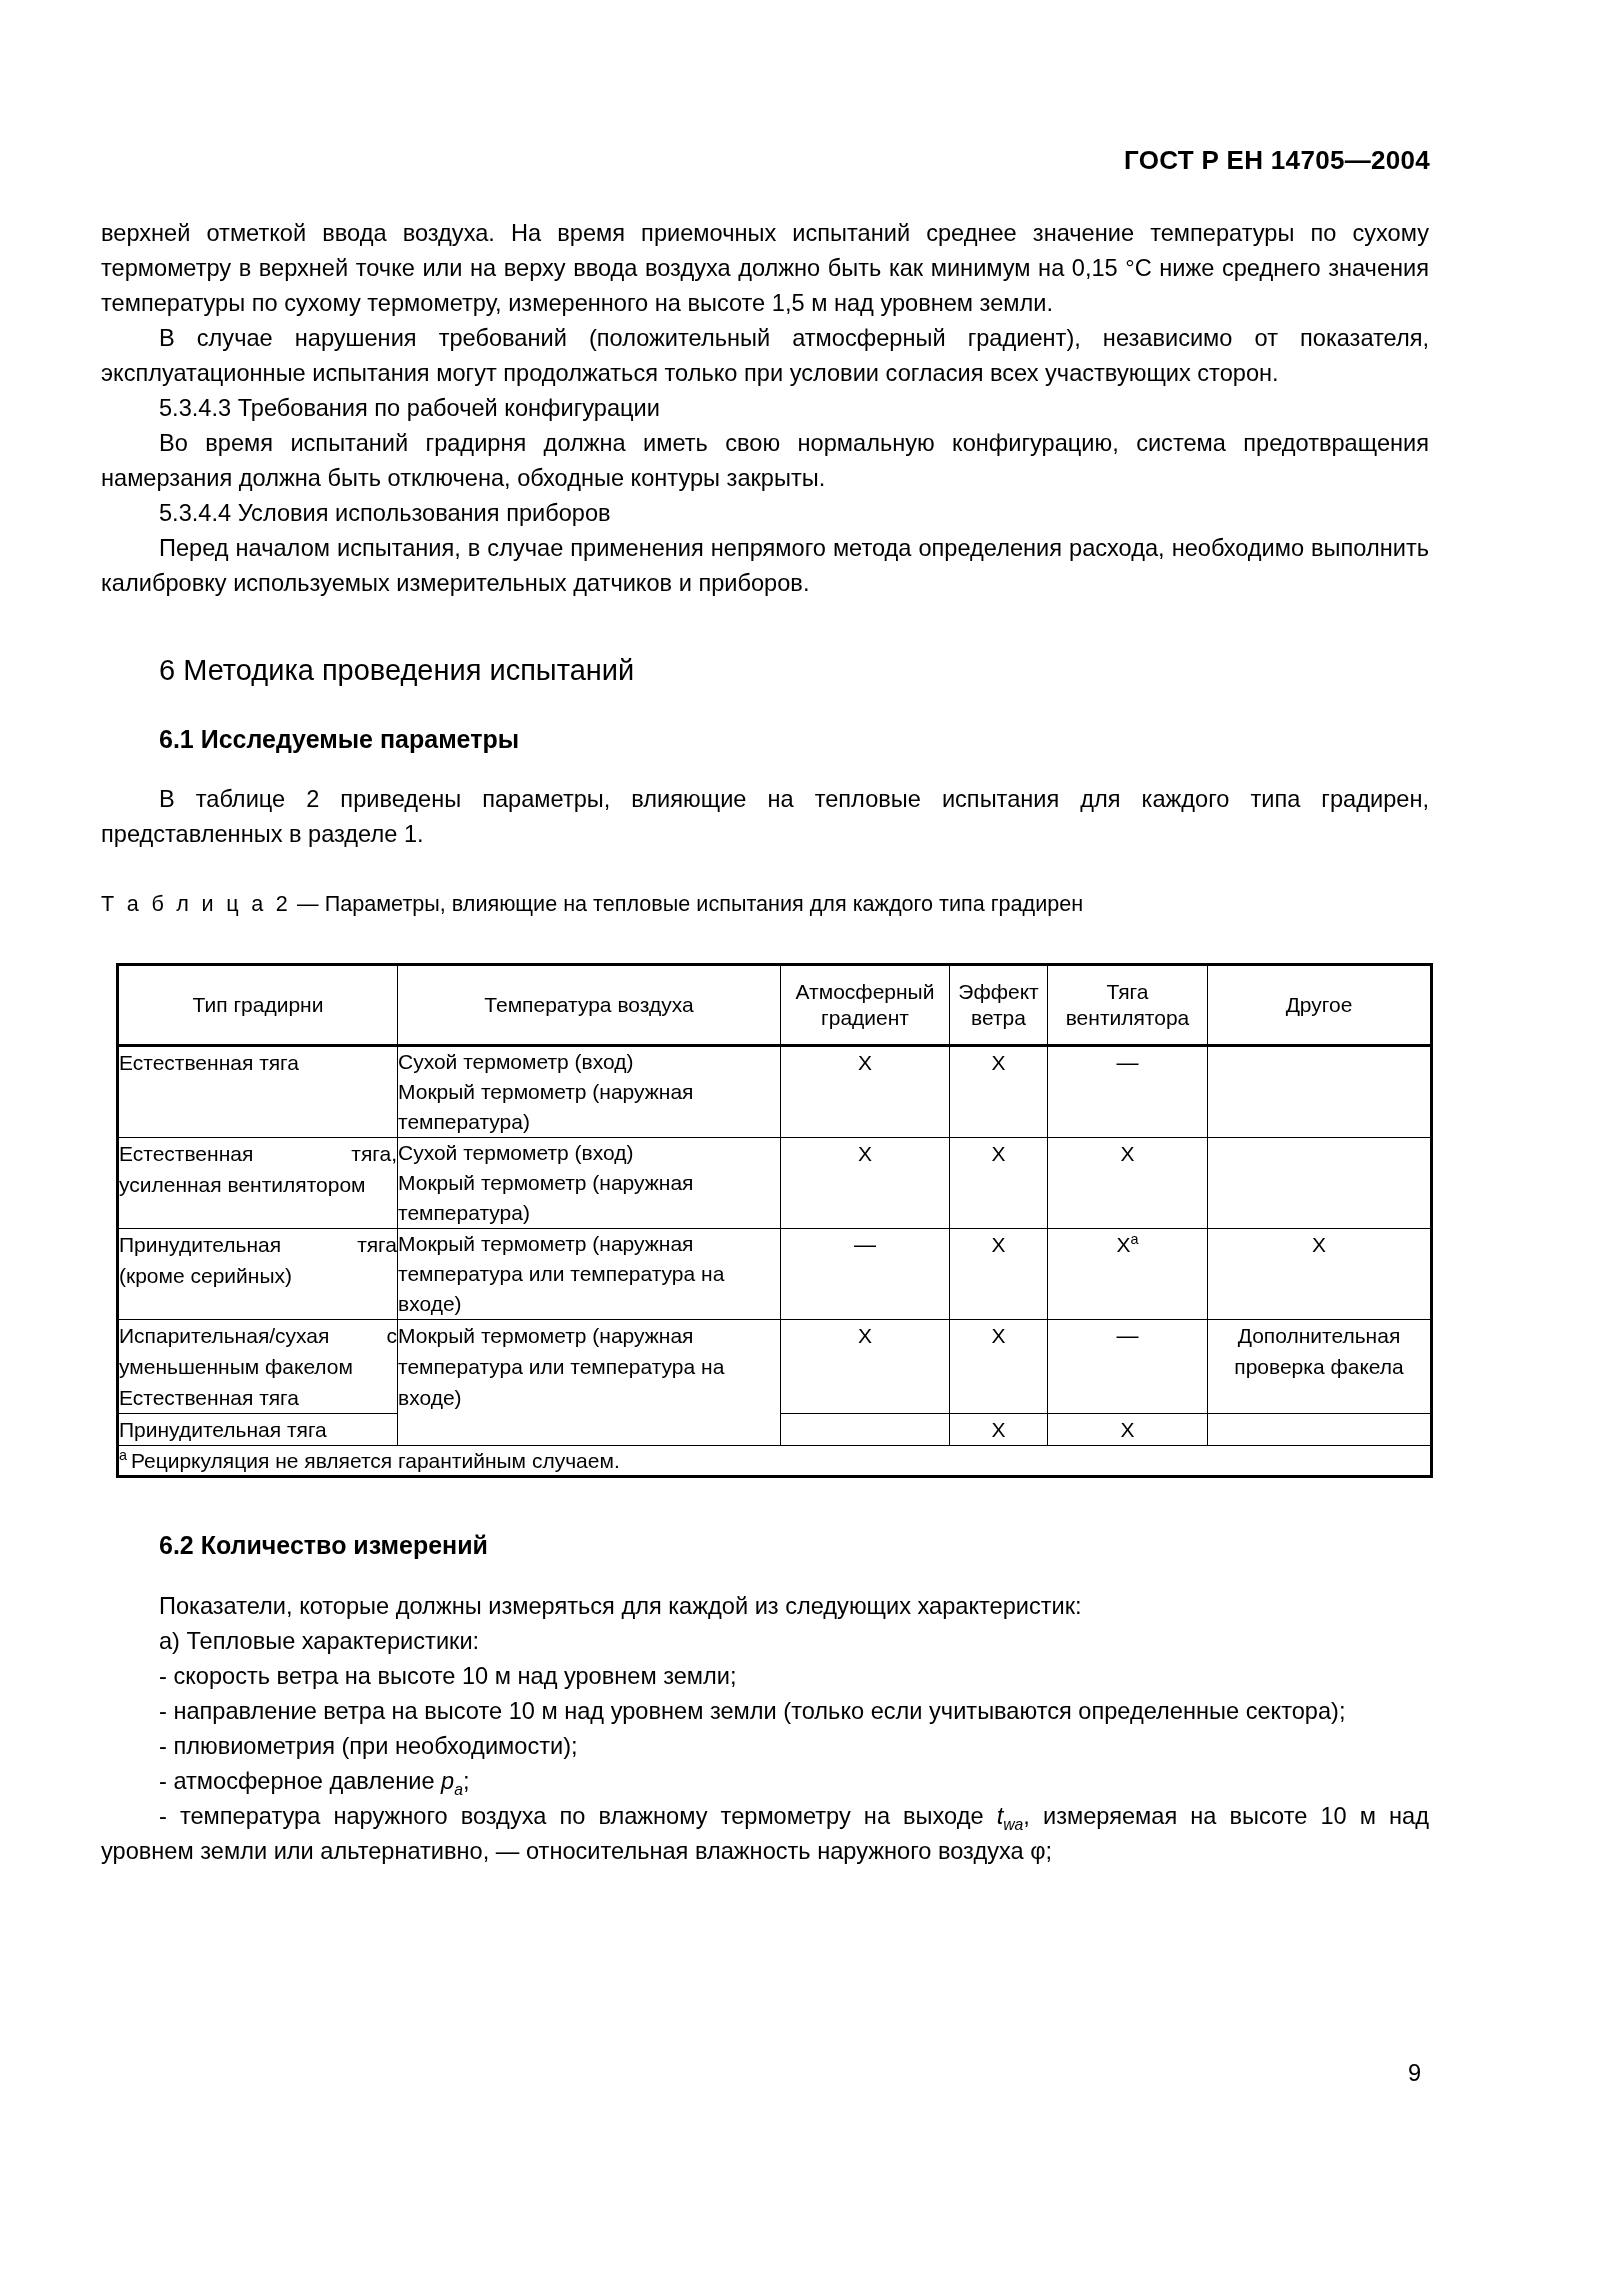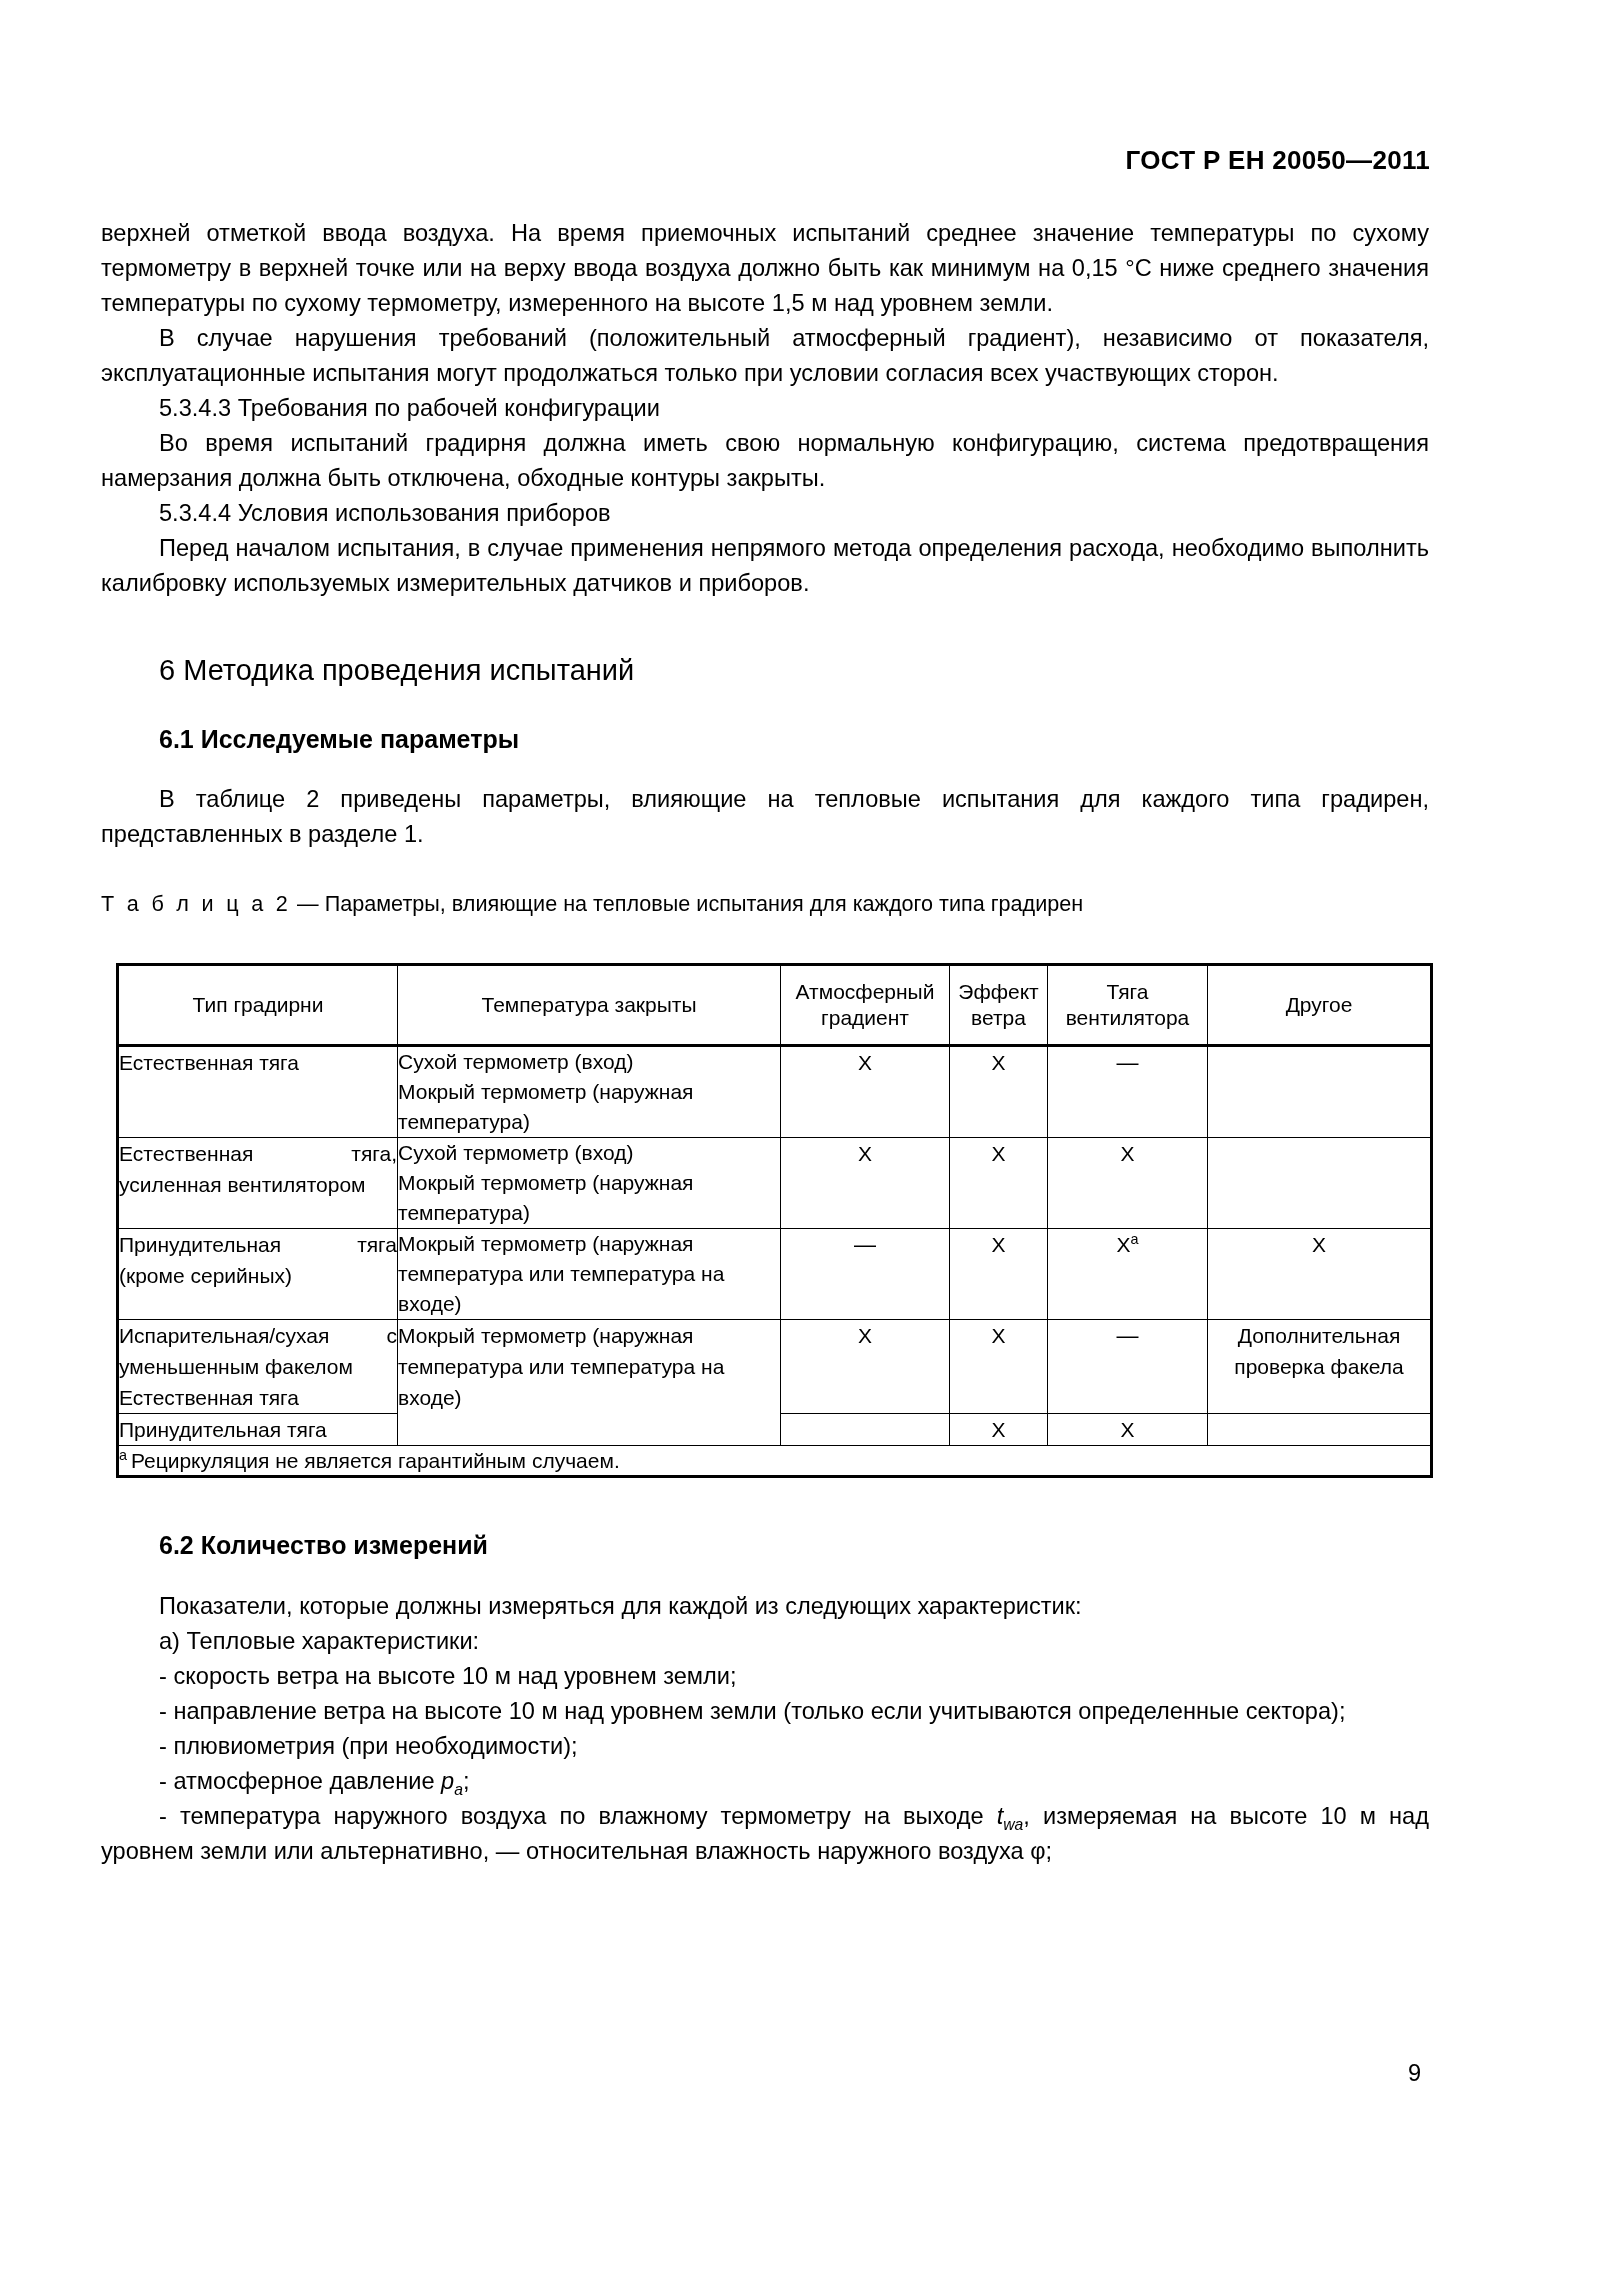--- a/index.html
+++ b/index.html
@@ -147,21 +147,21 @@
     left: 1408px;
     top: 2060px;
     font-size: 23.6px;
   }
 </style>
 </head>
 <body>
 
 <div class="page">
 
-  <div class="header">ГОСТ Р ЕН 20050—2011</div>
+  <div class="header">ГОСТ Р ЕН 14705—2004</div>
 
   <div class="content">
 
     <p class="body">верхней отметкой ввода воздуха. На время приемочных испытаний среднее значение температуры по сухому термометру в верхней точке или на верху ввода воздуха должно быть как минимум на 0,15 °С ниже среднего значения температуры по сухому термометру, измеренного на высоте 1,5 м над уровнем земли.</p>
     <p class="body indent">В случае нарушения требований (положительный атмосферный градиент), независимо от показателя, эксплуатационные испытания могут продолжаться только при условии согласия всех участвующих сторон.</p>
 
     <p class="body indent">5.3.4.3  Требования по рабочей конфигурации</p>
     <p class="body indent">Во время испытаний градирня должна иметь свою нормальную конфигурацию, система предотвращения намерзания должна быть отключена, обходные контуры закрыты.</p>
 
     <p class="body indent">5.3.4.4  Условия использования приборов</p>
@@ -186,21 +186,21 @@
         <col style="width:280px">
         <col style="width:383px">
         <col style="width:169px">
         <col style="width:98px">
         <col style="width:160px">
         <col style="width:224px">
       </colgroup>
       <thead>
         <tr>
           <td class="outer-top outer-left">Тип градирни</td>
-          <td class="outer-top">Температура закрыты</td>
+          <td class="outer-top">Температура воздуха</td>
           <td class="outer-top">
             <span>Атмосферный</span><br>
             <span>градиент</span>
           </td>
           <td class="outer-top">
             <span>Эффект</span><br>
             <span>ветра</span>
           </td>
           <td class="outer-top">
             <span>Тяга</span><br>

